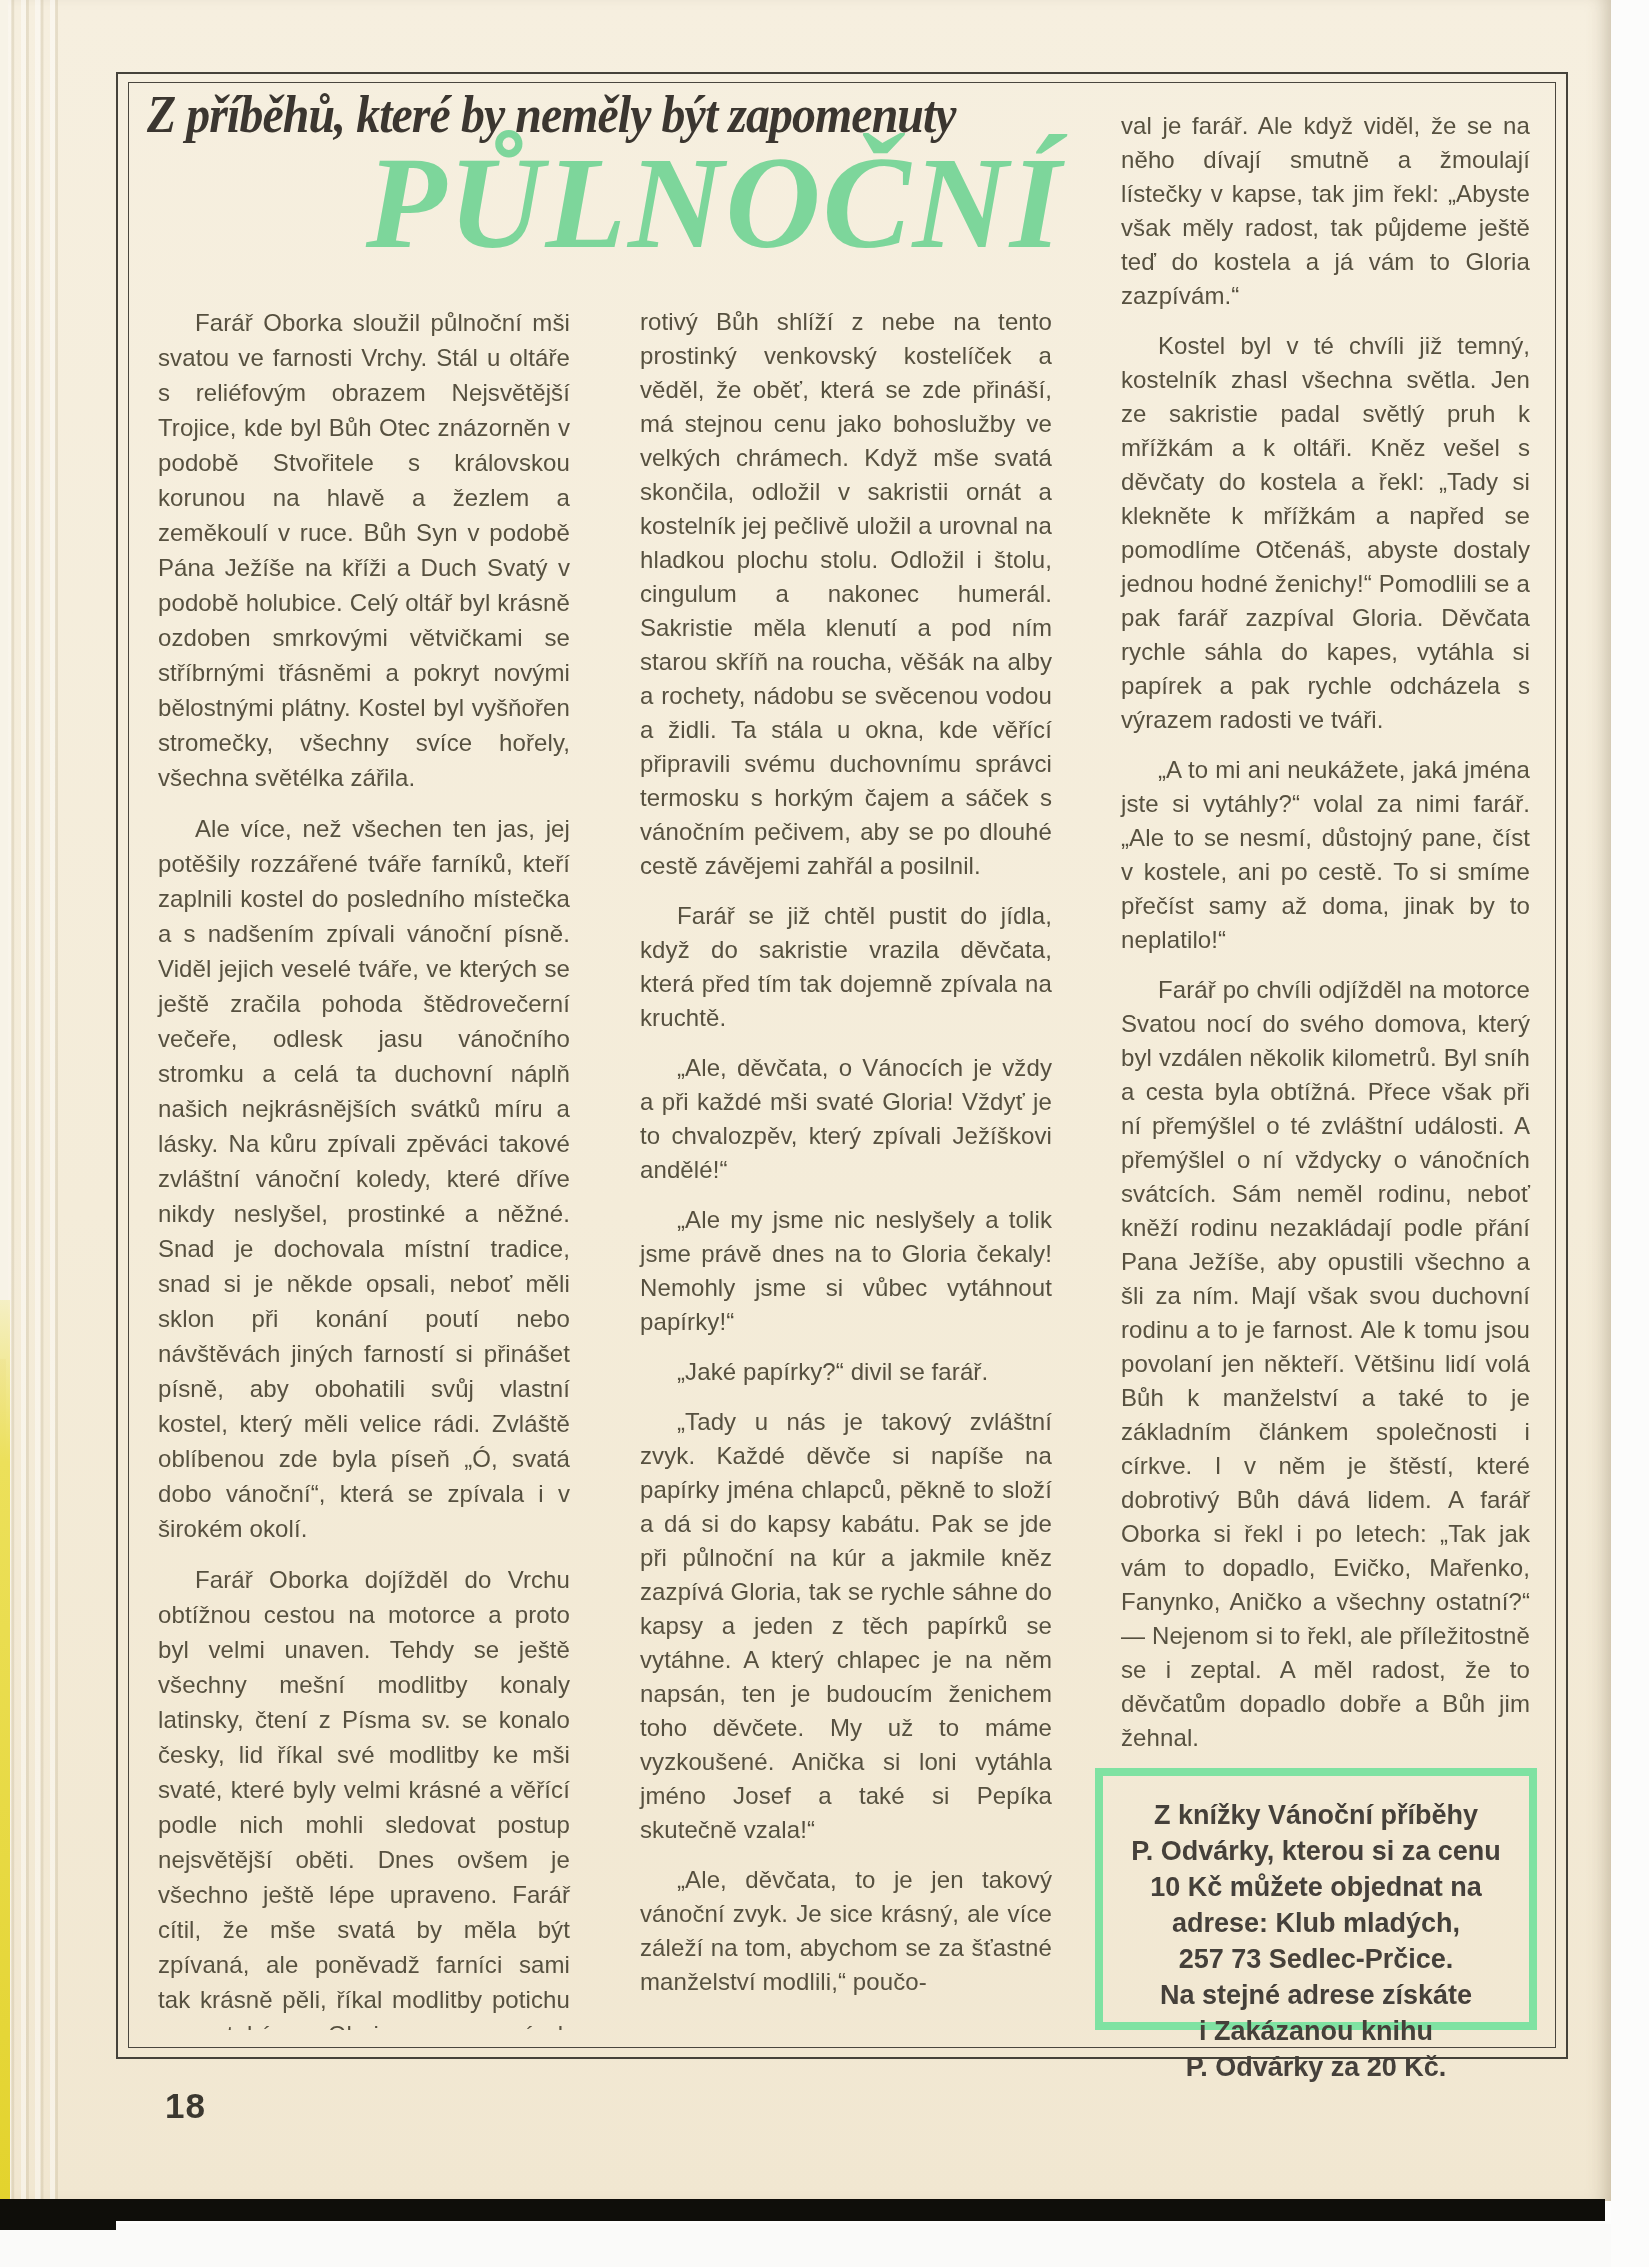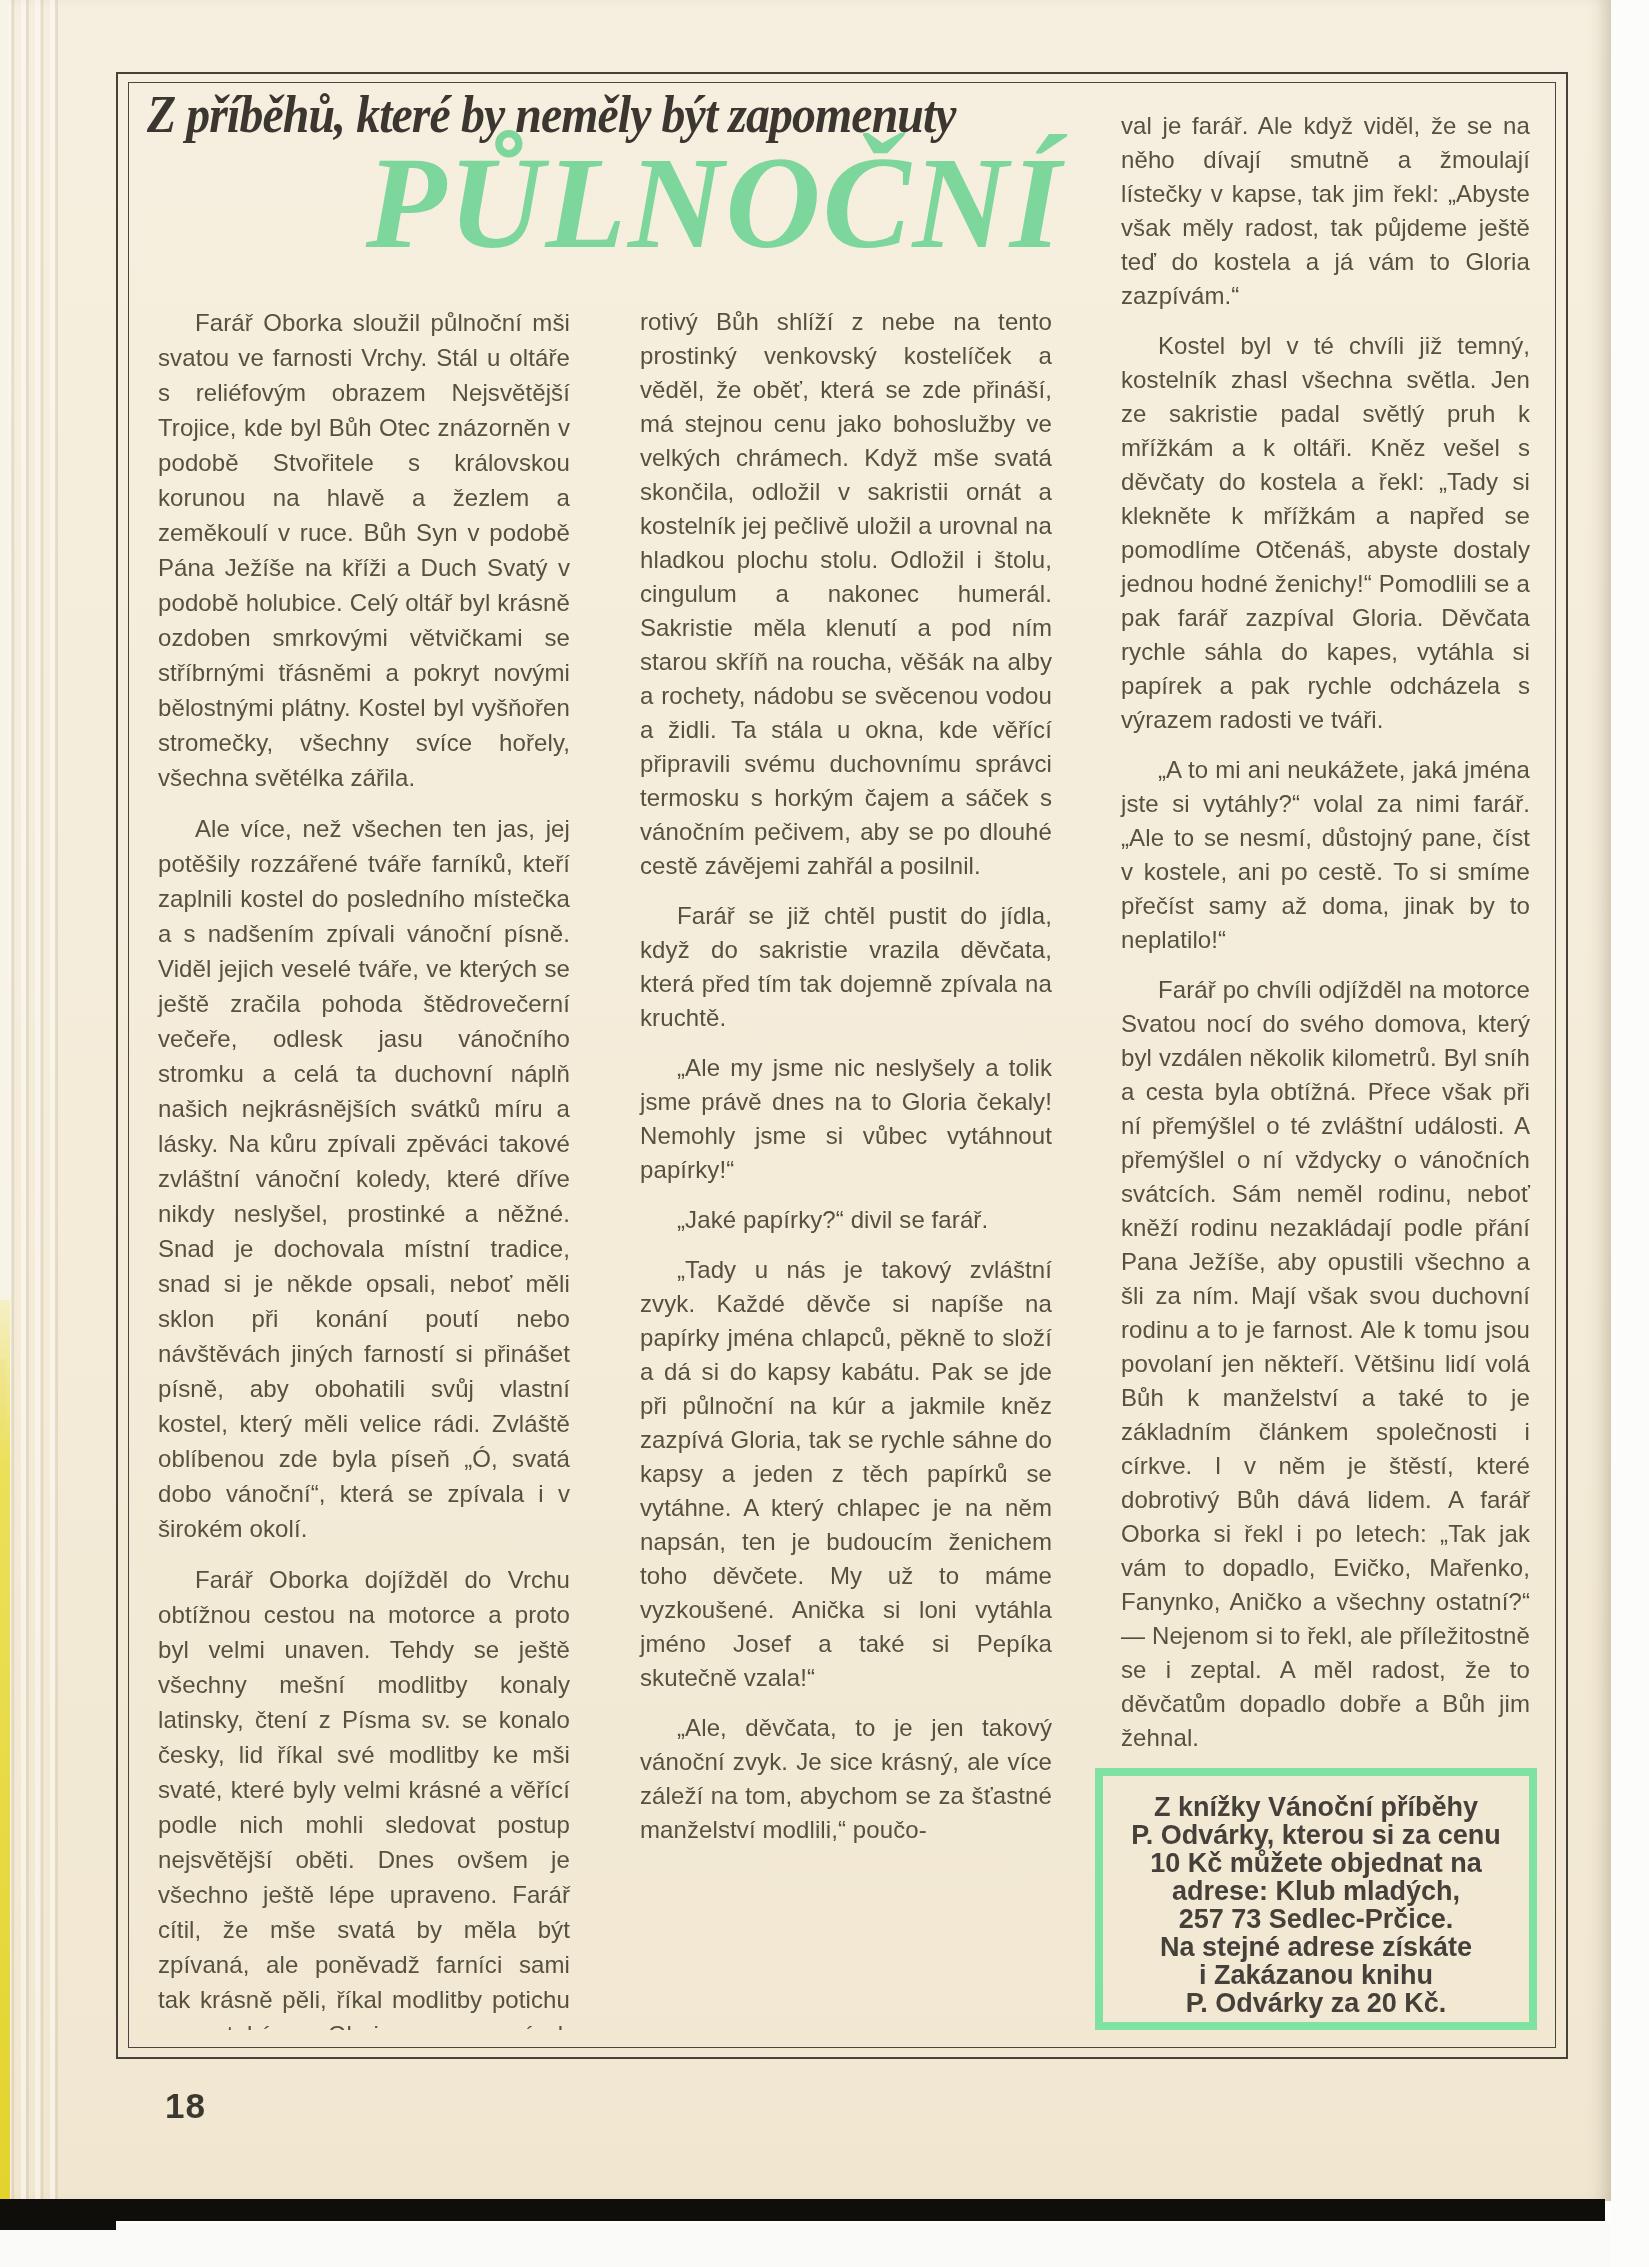--- a/index.html
+++ b/index.html
@@ -64,21 +64,21 @@
   .col2{left:624px;top:289px;width:444px;height:1741px;line-height:34px;}
   .col3{left:1105px;top:93px;width:441px;height:1673px;line-height:34px;}
   
   .adbox{
     left:1095px;top:1768px;width:442px;height:262px;box-sizing:border-box;
     border:8.7px solid var(--box-green,#7fe2a2);
     padding-top:16.5px;text-align:center;
     font-weight:bold;font-size:27px;line-height:28px;
     color:#45403a;letter-spacing:0;
   }
-  .adbox div{white-space:nowrap;}
+  .adbox div{white-space:nowrap;margin-top:8px;}
   
   .pagenum{left:134px;top:2086px;font-weight:bold;font-size:35px;color:#3b3830;letter-spacing:1px;margin-left:31px;}
 </style>
 </head>
 <body>
 
 <div class="abs paper"></div>
 <div class="abs fold"></div>
 <div class="abs left-edge"></div>
 <div class="abs yellow"></div>
@@ -95,20 +95,21 @@
 
 <div class="abs col col1">
   <p>Farář Oborka sloužil půlnoční mši svatou ve farnosti Vrchy. Stál u oltáře s reliéfovým obrazem Nejsvětější Trojice, kde byl Bůh Otec znázorněn v podobě Stvořitele s královskou korunou na hlavě a žezlem a zeměkoulí v ruce. Bůh Syn v podobě Pána Ježíše na kříži a Duch Svatý v podobě holubice. Celý oltář byl krásně ozdoben smrkovými větvičkami se stříbrnými třásněmi a pokryt novými bělostnými plátny. Kostel byl vyšňořen stromečky, všechny svíce hořely, všechna světélka zářila.</p>
   <p>Ale více, než všechen ten jas, jej potěšily rozzářené tváře farníků, kteří zaplnili kostel do posledního místečka a s nadšením zpívali vánoční písně. Viděl jejich veselé tváře, ve kterých se ještě zračila pohoda štědrovečerní večeře, odlesk jasu vánočního stromku a celá ta duchovní náplň našich nejkrásnějších svátků míru a lásky. Na kůru zpívali zpěváci takové zvláštní vánoční koledy, které dříve nikdy neslyšel, prostinké a něžné. Snad je dochovala místní tradice, snad si je někde opsali, neboť měli sklon při konání poutí nebo návštěvách jiných farností si přinášet písně, aby obohatili svůj vlastní kostel, který měli velice rádi. Zvláště oblíbenou zde byla píseň „Ó, svatá dobo vánoční“, která se zpívala i v širokém okolí.</p>
   <p>Farář Oborka dojížděl do Vrchu obtížnou cestou na motorce a proto byl velmi unaven. Tehdy se ještě všechny mešní modlitby konaly latinsky, čtení z Písma sv. se konalo česky, lid říkal své modlitby ke mši svaté, které byly velmi krásné a věřící podle nich mohli sledovat postup nejsvětější oběti. Dnes ovšem je všechno ještě lépe upraveno. Farář cítil, že mše svatá by měla být zpívaná, ale poněvadž farníci sami tak krásně pěli, říkal modlitby potichu a také Gloria nezazpíval. Představoval si, jak dob-</p>
 </div>
 
 <div class="abs col col2">
   <p class="noindent">rotivý Bůh shlíží z nebe na tento prostinký venkovský kostelíček a věděl, že oběť, která se zde přináší, má stejnou cenu jako bohoslužby ve velkých chrámech. Když mše svatá skončila, odložil v sakristii ornát a kostelník jej pečlivě uložil a urovnal na hladkou plochu stolu. Odložil i štolu, cingulum a nakonec humerál. Sakristie měla klenutí a pod ním starou skříň na roucha, věšák na alby a rochety, nádobu se svěcenou vodou a židli. Ta stála u okna, kde věřící připravili svému duchovnímu správci termosku s horkým čajem a sáček s vánočním pečivem, aby se po dlouhé cestě závějemi zahřál a posilnil.</p>
   <p>Farář se již chtěl pustit do jídla, když do sakristie vrazila děvčata, která před tím tak dojemně zpívala na kruchtě.</p>
+  <p>„Ale, děvčata, o Vánocích je vždy a při každé mši svaté Gloria! Vždyť je to chvalozpěv, který zpívali Ježíškovi andělé!“</p>
   <p>„Ale my jsme nic neslyšely a tolik jsme právě dnes na to Gloria čekaly! Nemohly jsme si vůbec vytáhnout papírky!“</p>
   <p>„Jaké papírky?“ divil se farář.</p>
   <p>„Tady u nás je takový zvláštní zvyk. Každé děvče si napíše na papírky jména chlapců, pěkně to složí a dá si do kapsy kabátu. Pak se jde při půlnoční na kúr a jakmile kněz zazpívá Gloria, tak se rychle sáhne do kapsy a jeden z těch papírků se vytáhne. A který chlapec je na něm napsán, ten je budoucím ženichem toho děvčete. My už to máme vyzkoušené. Anička si loni vytáhla jméno Josef a také si Pepíka skutečně vzala!“</p>
   <p>„Ale, děvčata, to je jen takový vánoční zvyk. Je sice krásný, ale více záleží na tom, abychom se za šťastné manželství modlili,“ poučo-</p>
 </div>
 
 <div class="abs col col3">
   <p class="noindent">val je farář. Ale když viděl, že se na něho dívají smutně a žmoulají lístečky v kapse, tak jim řekl: „Abyste však měly radost, tak půjdeme ještě teď do kostela a já vám to Gloria zazpívám.“</p>
   <p>Kostel byl v té chvíli již temný, kostelník zhasl všechna světla. Jen ze sakristie padal světlý pruh k mřížkám a k oltáři. Kněz vešel s děvčaty do kostela a řekl: „Tady si klekněte k mřížkám a napřed se pomodlíme Otčenáš, abyste dostaly jednou hodné ženichy!“ Pomodlili se a pak farář zazpíval Gloria. Děvčata rychle sáhla do kapes, vytáhla si papírek a pak rychle odcházela s výrazem radosti ve tváři.</p>
   <p>„A to mi ani neukážete, jaká jména jste si vytáhly?“ volal za nimi farář. „Ale to se nesmí, důstojný pane, číst v kostele, ani po cestě. To si smíme přečíst samy až doma, jinak by to neplatilo!“</p>

